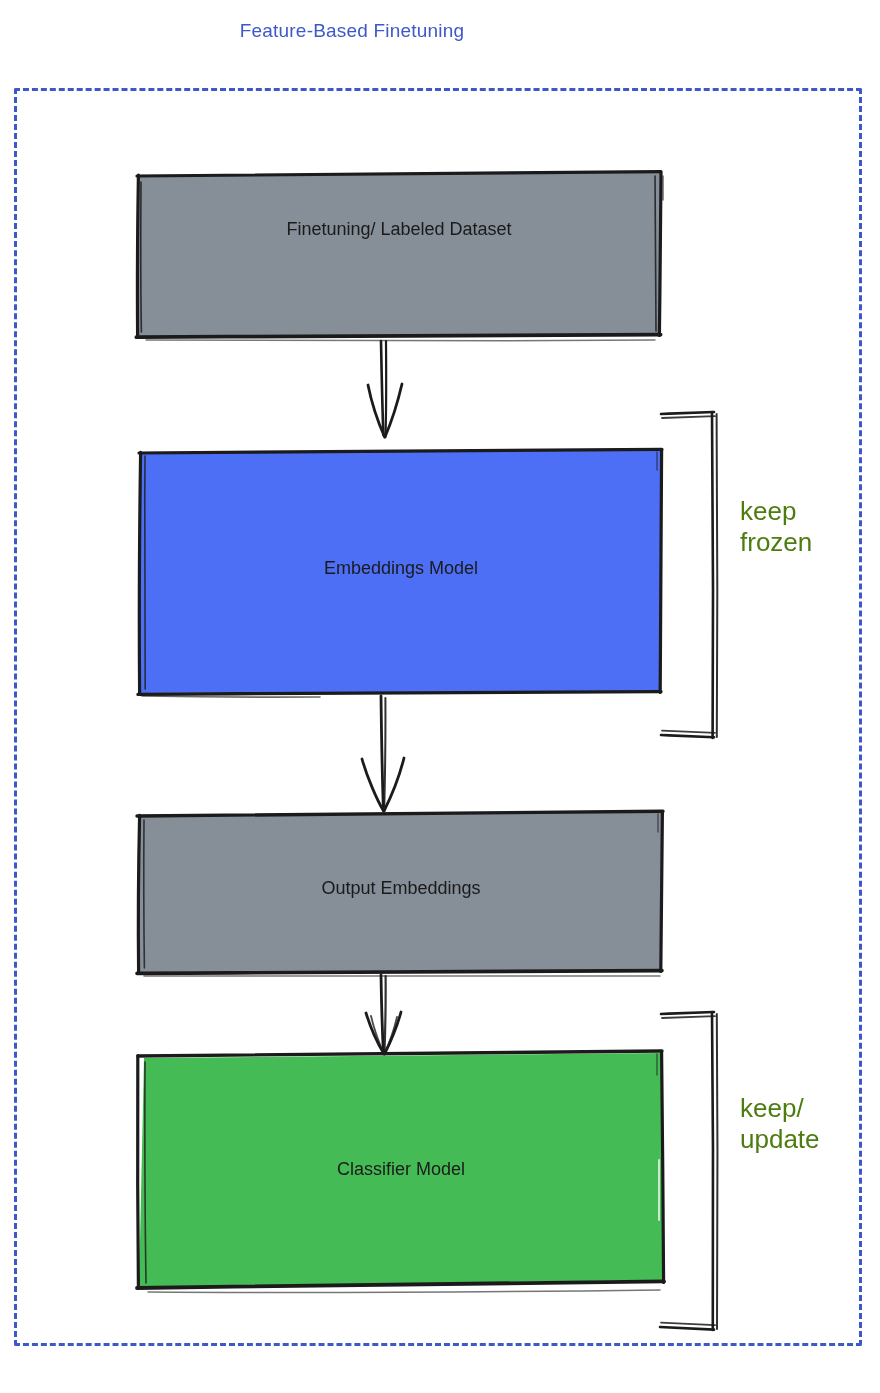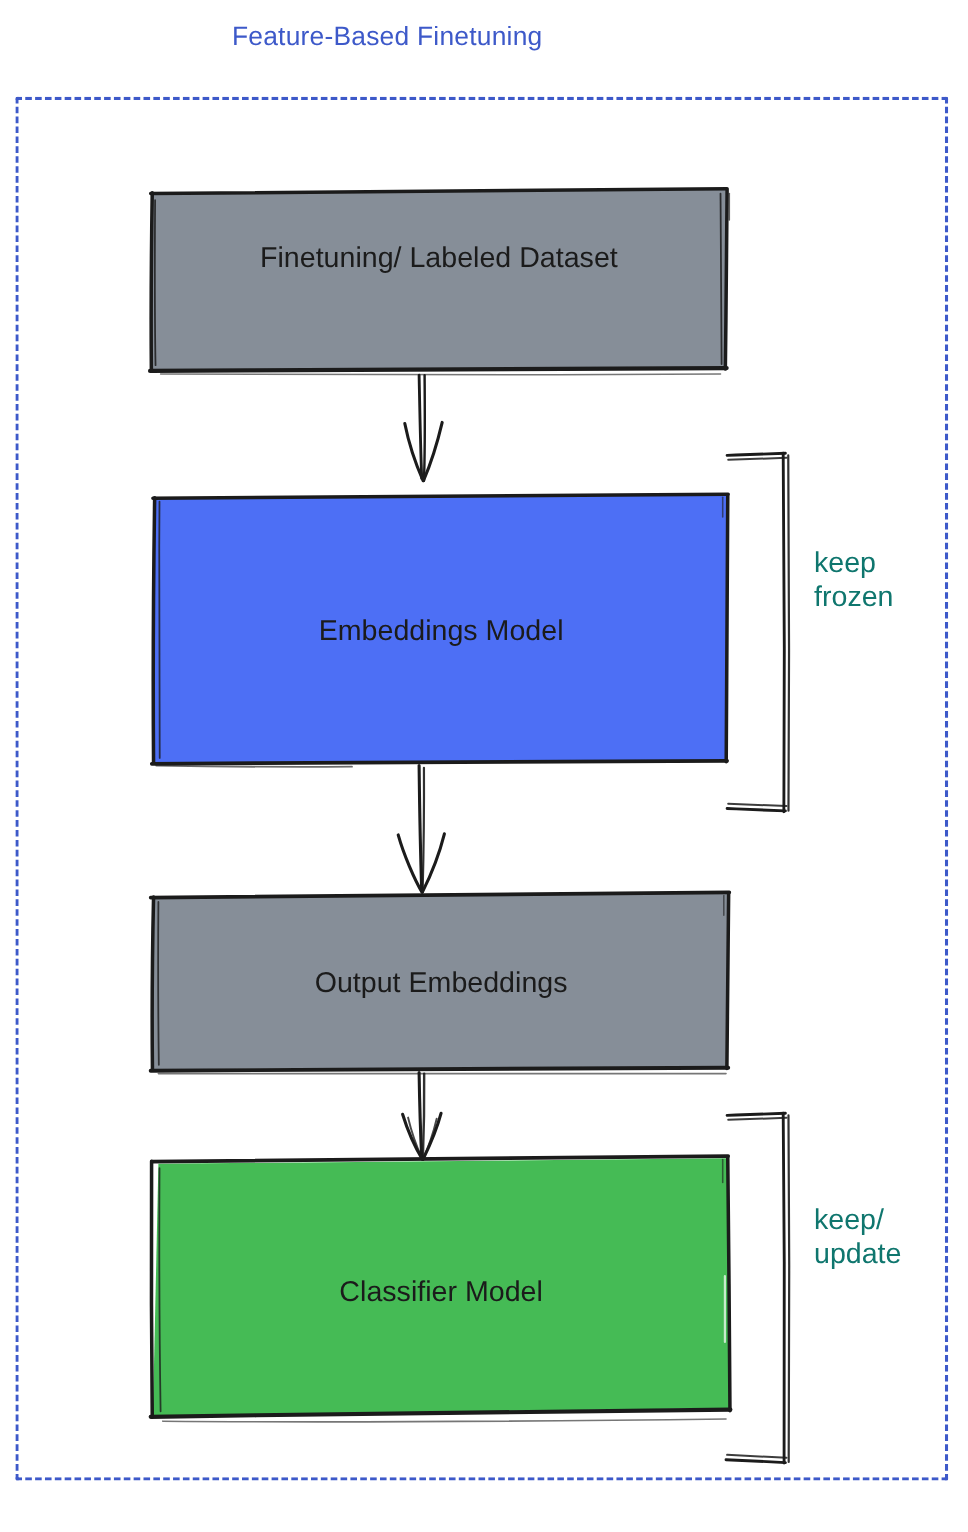--- a/index.html
+++ b/index.html
@@ -23,21 +23,21 @@
     height: 1393px;
   }
 
   .diagram-title {
     position: absolute;
     left: 0;
     top: 20px;
     width: 704px;
     text-align: center;
     font-family: "Liberation Sans", sans-serif;
-    font-size: 24px;
+    font-size: 19px;
     font-weight: 400;
     letter-spacing: 0.2px;
     color: #3d59c9;
     user-select: none;
   }
 
   .dashed-container {
     position: absolute;
     left: 14px;
     top: 88px;
@@ -54,33 +54,33 @@
     left: 0;
     top: 0;
     width: 880px;
     height: 1393px;
     overflow: visible;
   }
 
   .node-label {
     position: absolute;
     font-family: "Liberation Sans", sans-serif;
-    font-size: 26px;
+    font-size: 18px;
     color: #1b1b1b;
     text-align: center;
     user-select: none;
     white-space: nowrap;
   }
 
   .side-label {
     position: absolute;
     font-family: "Liberation Sans", sans-serif;
     font-size: 26px;
     line-height: 1.18;
-    color: #0f766e;
+    color: #4d7c0f;
     user-select: none;
     white-space: pre-line;
   }
 </style>
 </head>
 <body>
 
 <div id="diagram-root">
 
   <div class="diagram-title">Feature-Based Finetuning</div>

